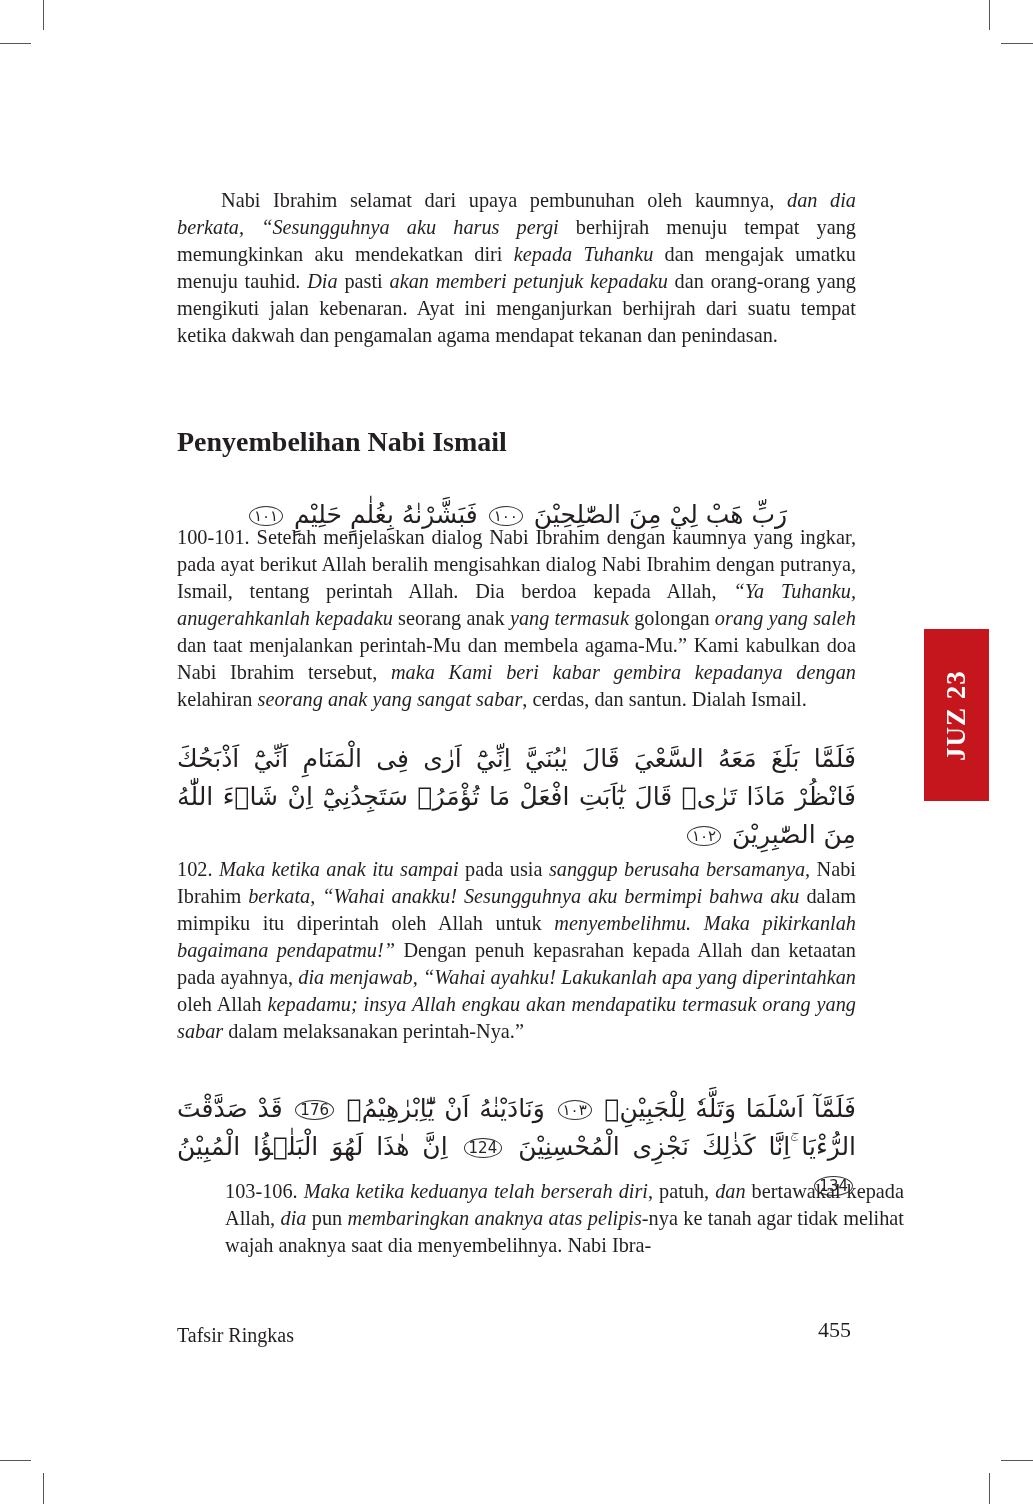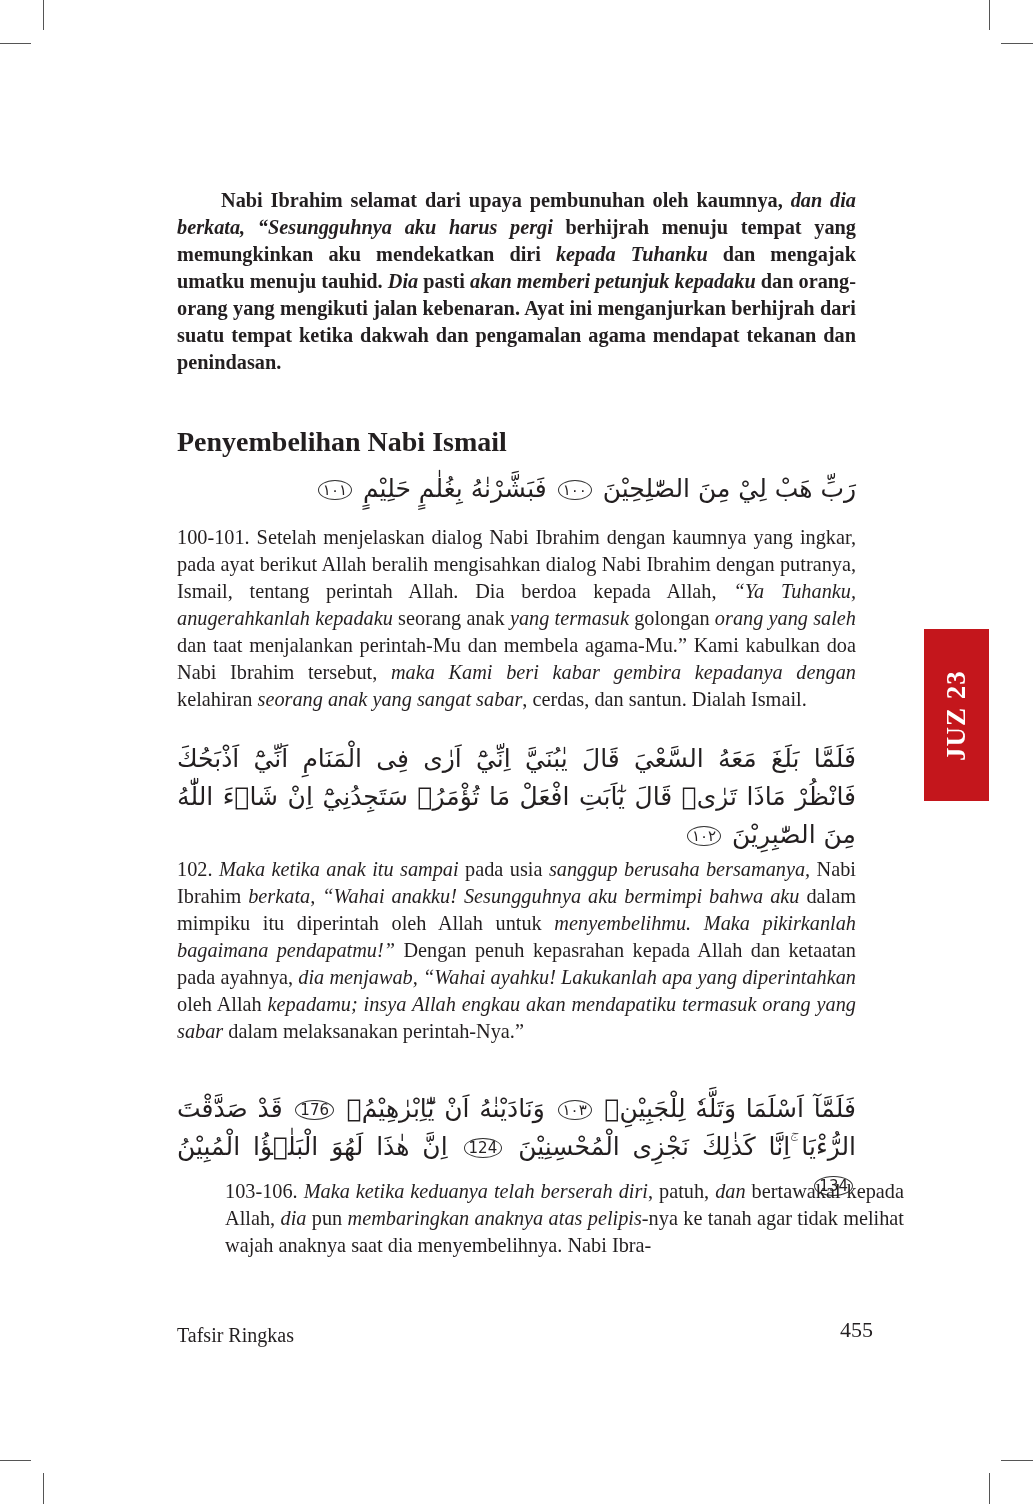--- a/index.html
+++ b/index.html
@@ -2,34 +2,34 @@
 <html><head>
 <meta charset="utf-8">
 <style>
   html, body { margin: 0; padding: 0; background: #ffffff; }
   body { width: 1033px; height: 1504px; position: relative; overflow: hidden;
          font-family: "Liberation Serif", "DejaVu Serif", serif; color: #231f20; }
   .crop { position: absolute; background: #555; }
   .page-text { position: absolute; left: 177px; width: 679px; font-size: 20.3px; line-height: 27px;
                text-align: justify; }
   .para { margin: 0; }
-  .para.indent { text-indent: 44px; font-weight: bold; }
+  .para.indent { text-indent: 44px; }
   .para i { font-style: italic; }
   .heading { position: absolute; left: 177px; top: 426px; font-size: 28px; font-weight: bold; }
   .arabic { position: absolute; left: 177px; width: 679px; direction: rtl; text-align: justify;
             font-family: "DejaVu Sans", sans-serif; font-size: 25px; line-height: 38px; }
-  .arabic.single { text-align: right; }
+  .arabic.single { text-align: center; margin-top: 26px; }
   .ayah-mark { display: inline-block; font-size: 15px; border: 1.5px solid #333; border-radius: 50%;
                padding: 0 4px; line-height: 18px; margin: 0 3px; vertical-align: middle; }
   .juz-tab { position: absolute; left: 924px; top: 629px; width: 65px; height: 172px; background: #c4161c;
              display: flex; align-items: center; justify-content: center; }
   .juz-tab span { color: #fff; font-weight: bold; font-size: 27px; transform: rotate(-90deg);
                   white-space: nowrap; letter-spacing: 1px; }
   .footer-title { position: absolute; left: 177px; top: 1324px; font-size: 20px; }
-  .footer-page { position: absolute; right: 160px; top: 1317px; font-size: 22px; }
+  .footer-page { position: absolute; right: 182px; top: 1317px; font-size: 22px; }
 </style>
 </head>
 <body>
 
 <div class="crop" style="left:43px;top:0;width:1px;height:30px;"></div>
 <div class="crop" style="left:0;top:43px;width:31px;height:1px;"></div>
 <div class="crop" style="left:989px;top:0;width:1px;height:30px;"></div>
 <div class="crop" style="left:1001px;top:43px;width:32px;height:1px;"></div>
 <div class="crop" style="left:0;top:1460px;width:31px;height:1px;"></div>
 <div class="crop" style="left:43px;top:1473px;width:1px;height:31px;"></div>

